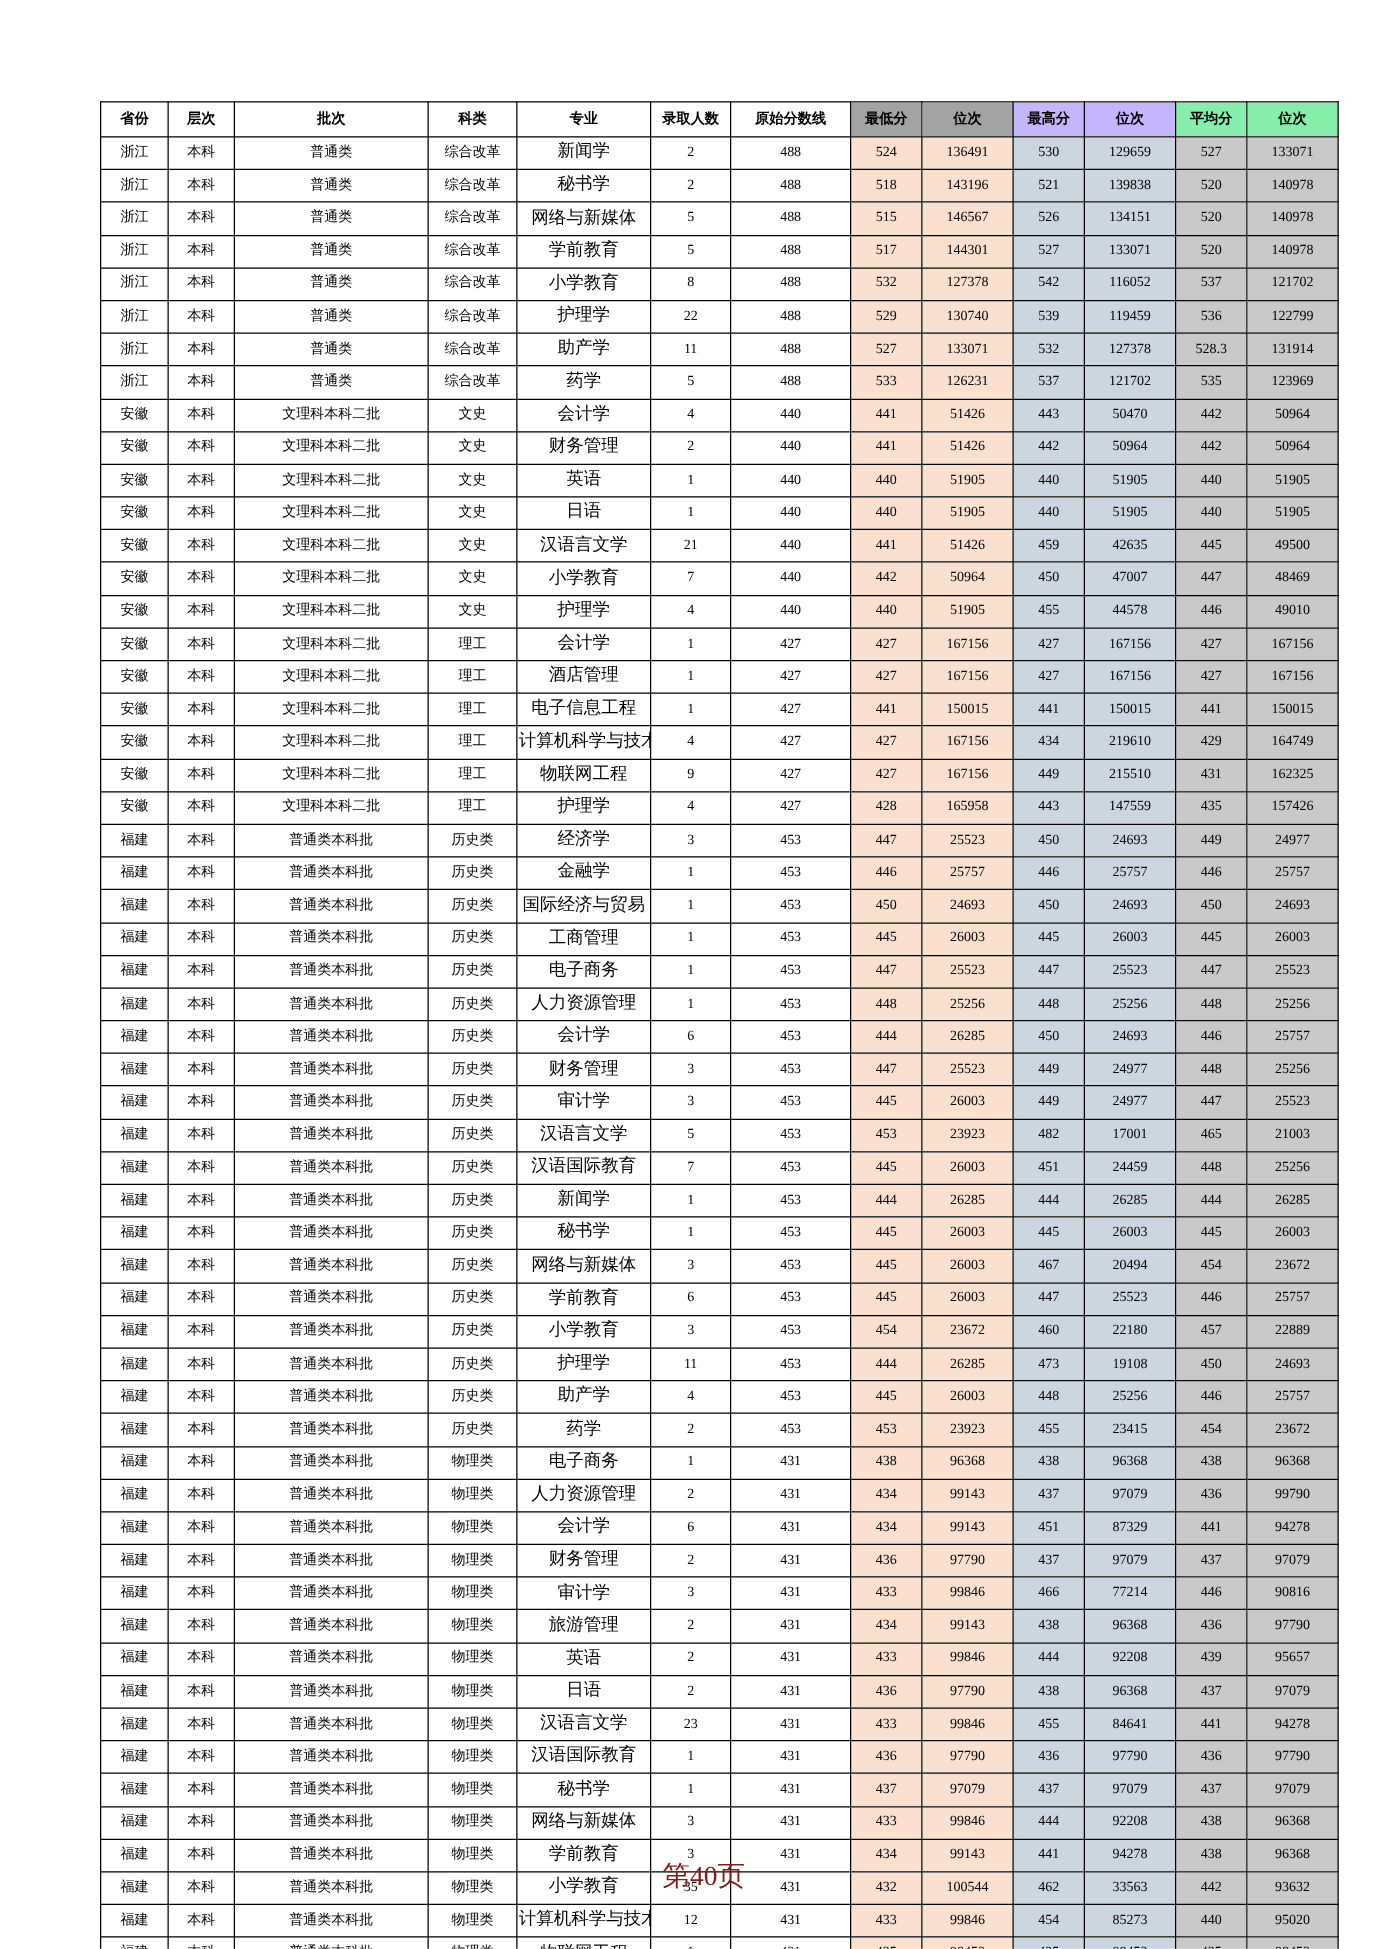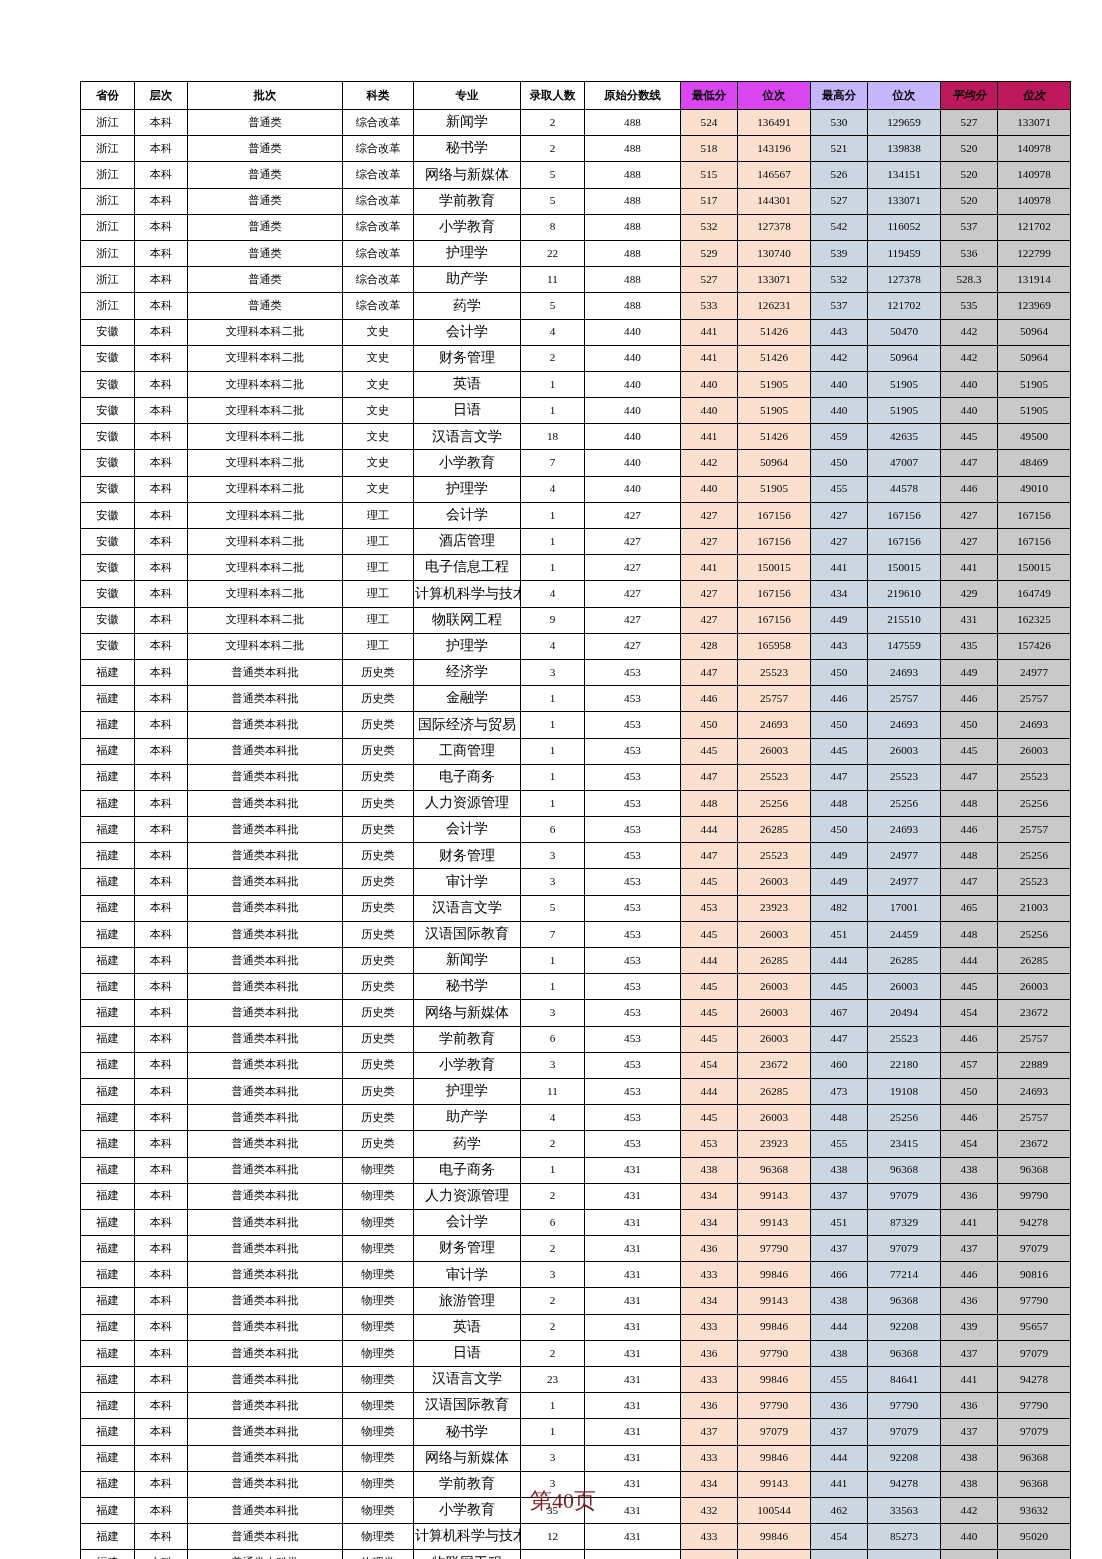--- a/index.html
+++ b/index.html
@@ -62,23 +62,23 @@
   col.c-maxscore{ width: 57px; }
   col.c-maxrank { width: 73px; }
   col.c-avgscore{ width: 57px; }
   col.c-avgrank { width: 73px; }
 
   
   .g-min { background: #fbe0cf; }
   .g-max { background: #ccd6e0; }
   .g-avg { background: #c9c9c9; }
 
-  thead .g-min { background: #d946ef; }
+  thead .g-min { background: #a3a3a3; }
   thead .g-max { background: #c4b5fd; }
-  thead .g-avg { background: #be185d; font-style: italic; }
+  thead .g-avg { background: #86efac; }
 
   td.major { font-size: 14px; }
   td.batch { font-size: 11.2px; }
 
   .page-footer {
     position: absolute;
     left: 0;
     top: 1486px;
     width: 1102px;
     text-align: center;
@@ -305,21 +305,21 @@
           <td class="g-max">51905</td>
           <td class="g-avg">440</td>
           <td class="g-avg">51905</td>
         </tr>
         <tr>
           <td>安徽</td>
           <td>本科</td>
           <td class="batch">文理科本科二批</td>
           <td>文史</td>
           <td class="major">汉语言文学</td>
-          <td>18</td>
+          <td>21</td>
           <td>440</td>
           <td class="g-min">441</td>
           <td class="g-min">51426</td>
           <td class="g-max">459</td>
           <td class="g-max">42635</td>
           <td class="g-avg">445</td>
           <td class="g-avg">49500</td>
         </tr>
         <tr>
           <td>安徽</td>

